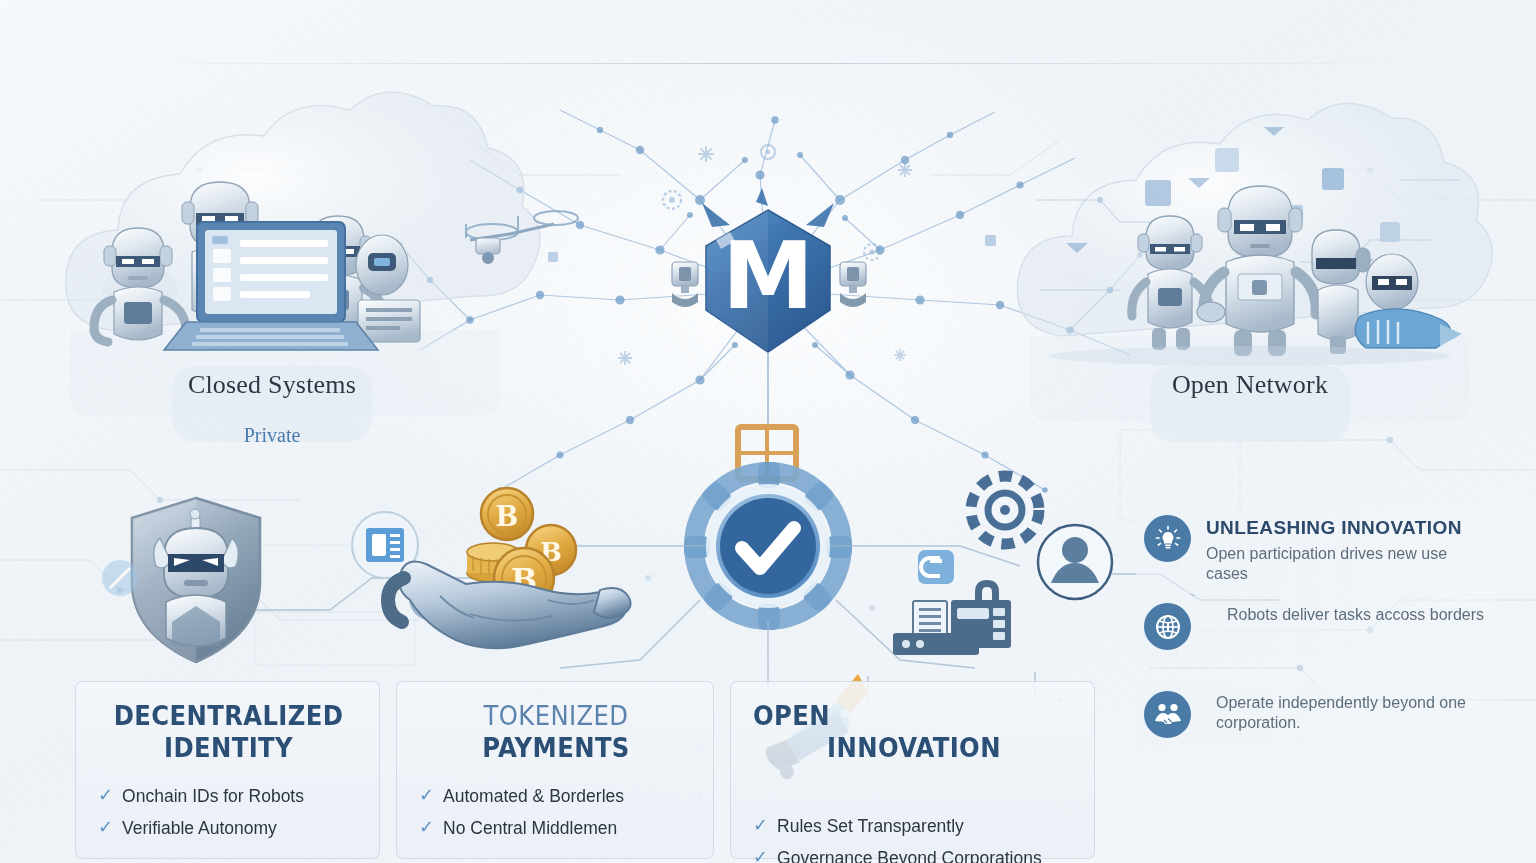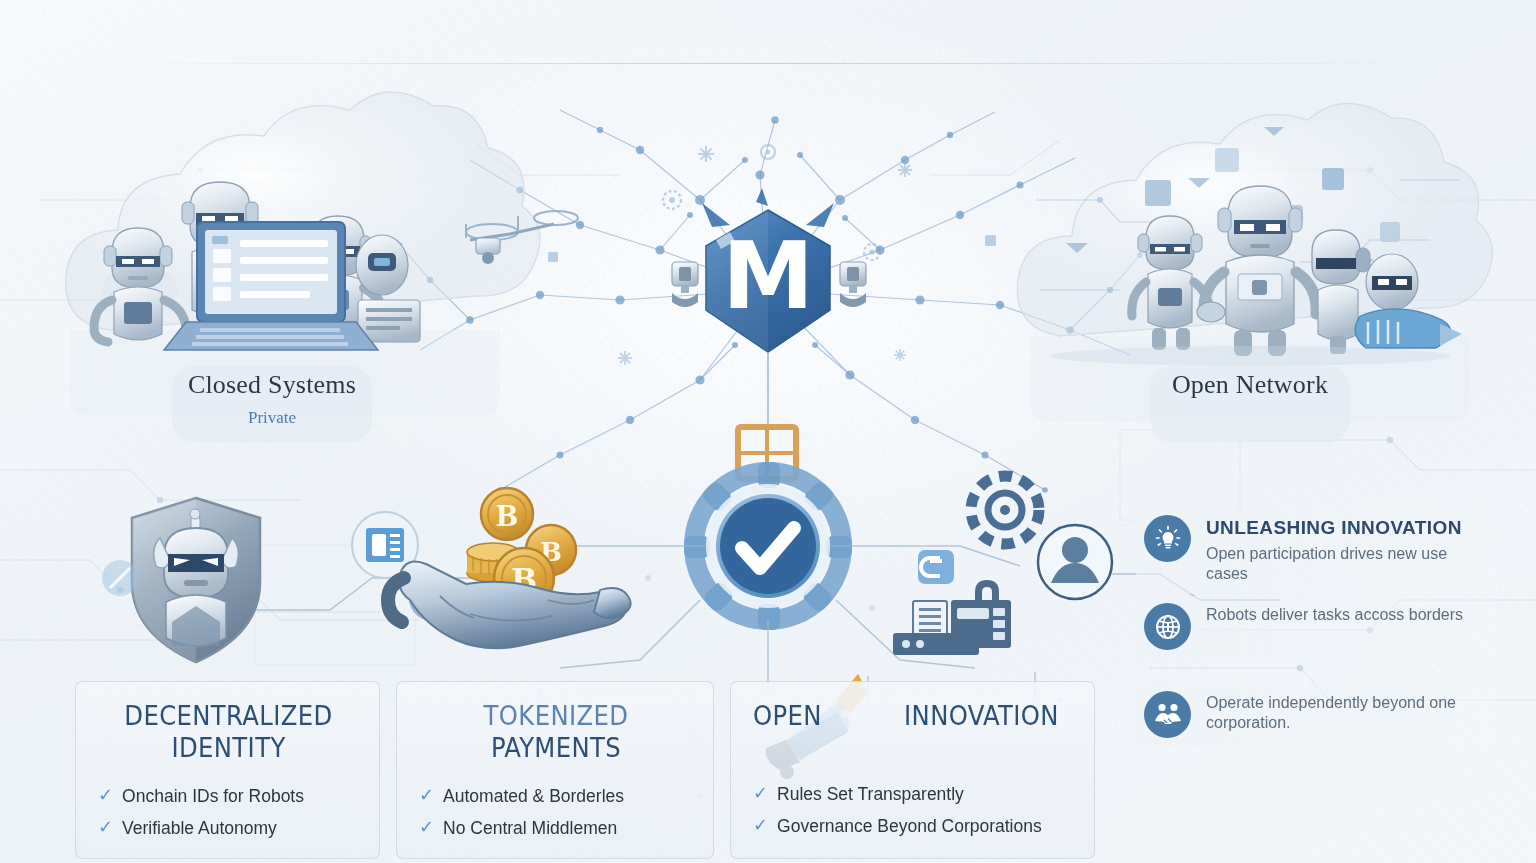--- a/index.html
+++ b/index.html
@@ -31,38 +31,38 @@
   .t-dark { color:#27313d; }
   .subtitle { margin-top:16px; font-size:23px; letter-spacing:.6px; color:#9aa7b4; font-weight:bold; }
   .sub-dim { color:#b4bec8; }
   .rule { position:absolute; top:63px; left:110px; width:1316px; height:1px;
           background:linear-gradient(90deg,rgba(190,205,220,0),rgba(186,201,216,.85),rgba(190,205,220,0)); }
 
   
   .cloud-wrap { position:absolute;font-family:Liberation Serif, serif; }
   .cloud-label { position:absolute; text-align:center; width:100%; }
   .cloud-title { font-size:26px; color:#2d3845; letter-spacing:.2px; }
-  .cloud-sub { font-size:17px; color:#4a7cb0; margin-top:8px; }
+  .cloud-sub { font-size:20px; color:#4a7cb0; margin-top:24px; }
   .pill { position:absolute; background:rgba(226,234,242,.62); border-radius:22px; }
 
   
   .card { position:absolute; bottom:4px; background:linear-gradient(180deg,rgba(243,246,250,.90),rgba(233,239,246,.78));
           border:1px solid rgba(199,212,226,.75); border-radius:7px; padding:18px 20px 14px 22px; }
   .card-h { text-align:center; line-height:1.18; font-size:27px; letter-spacing:.4px;
             font-family:"DejaVu Sans Condensed","Liberation Sans",sans-serif; }
   .h-light { color:#5b83ad; font-weight:normal; }
-  .h-bold  { color:#2c4f76; font-weight:normal; }
+  .h-bold  { color:#2c4f76; font-weight:bold; }
   .bullets { margin-top:22px; }
   .bul { display:flex; align-items:flex-start; gap:9px; font-size:17.5px; color:#2c3640; margin-bottom:11px; }
   .chk { color:#5e93c4; font-size:18px; line-height:1.1; flex:0 0 auto; }
 
   
   .feat { position:absolute; display:flex; align-items:flex-start; gap:15px;
           background:linear-gradient(90deg,rgba(238,243,248,.66),rgba(244,248,251,.30));
-          padding:7px 12px 9px 8px; border-radius:5px; }
+          padding:7px 12px 9px 8px; border-radius:5px;justify-content:space-between; }
   .feat-ico { flex:0 0 auto; width:47px; height:47px; border-radius:50%;
               background:#4a7ba7; display:flex; align-items:center; justify-content:center; }
   .feat-txt { padding-top:2px; }
   .feat-h { font-size:19px; font-weight:bold; color:#2d4a6b; letter-spacing:.4px; margin-bottom:5px;
             font-family:"Liberation Sans",sans-serif; }
   .feat-d { font-size:16px; color:#5e6d7c; line-height:1.28; }
 </style>
 </head>
 <body>
 

